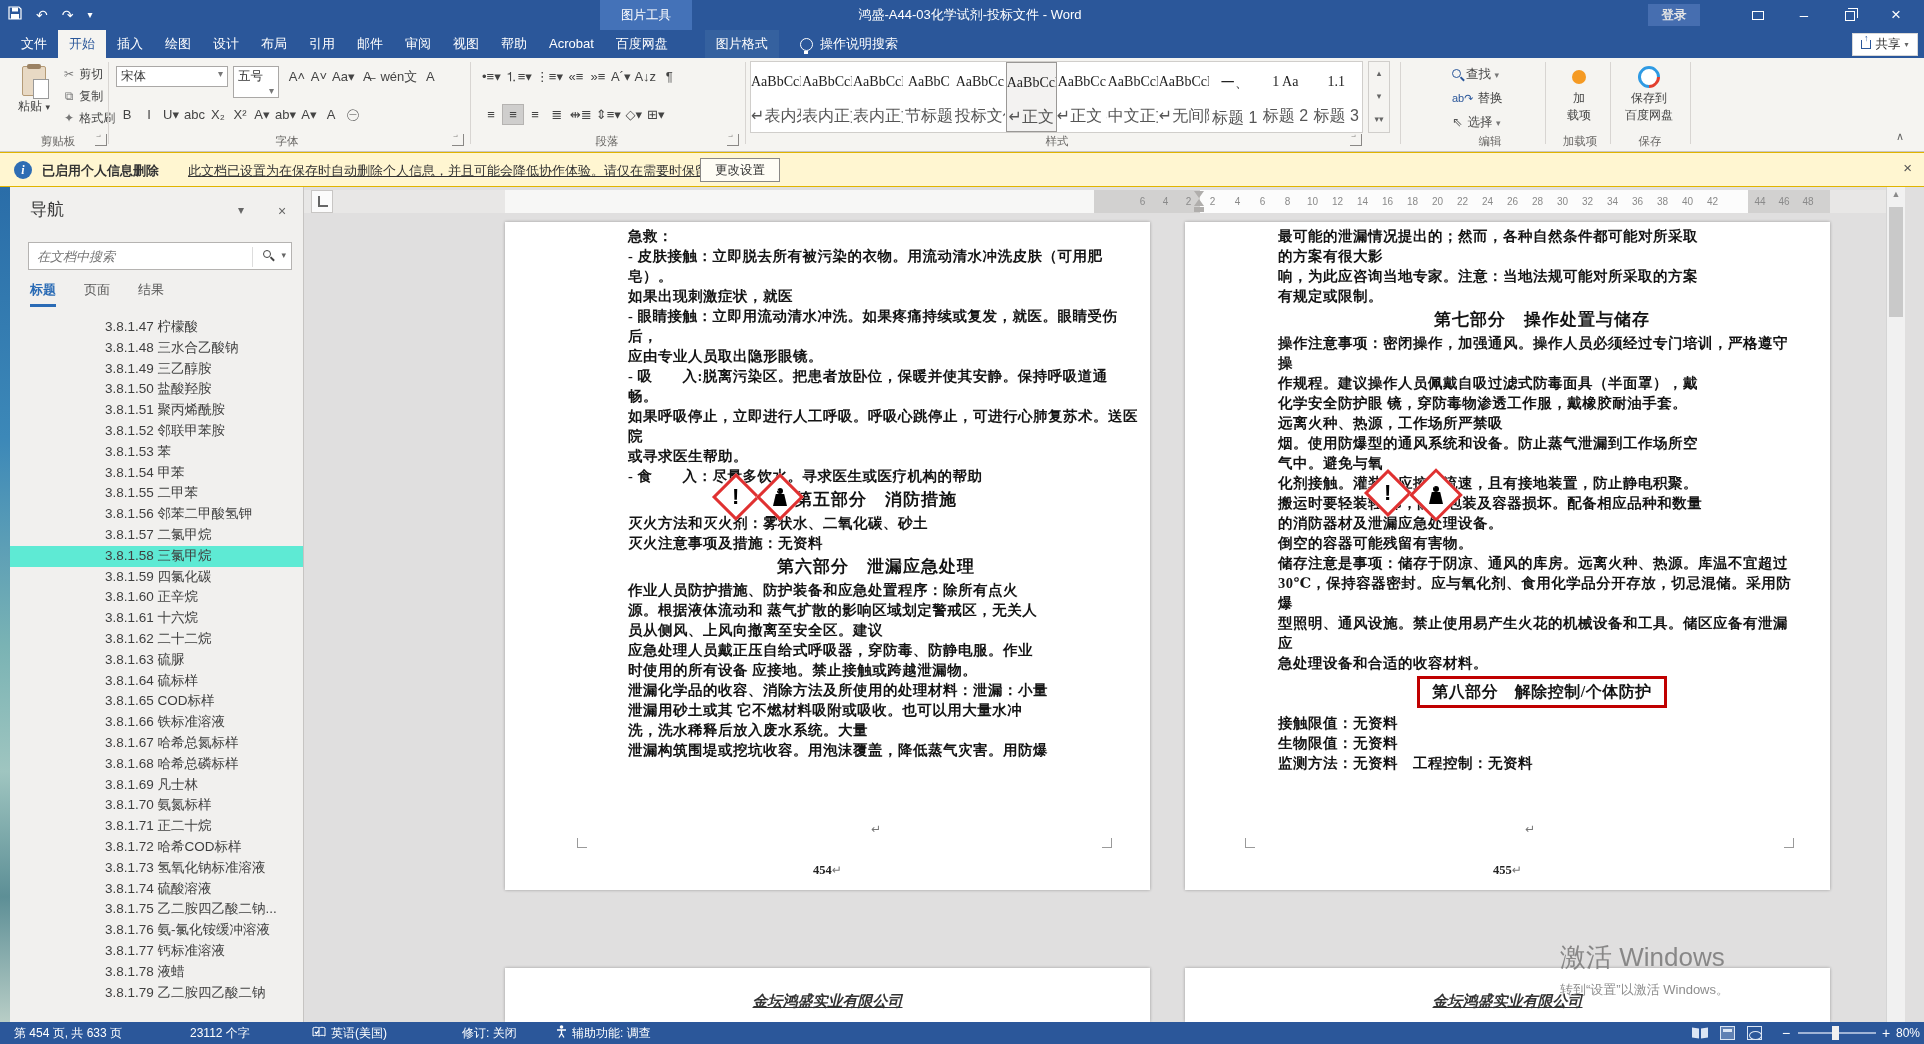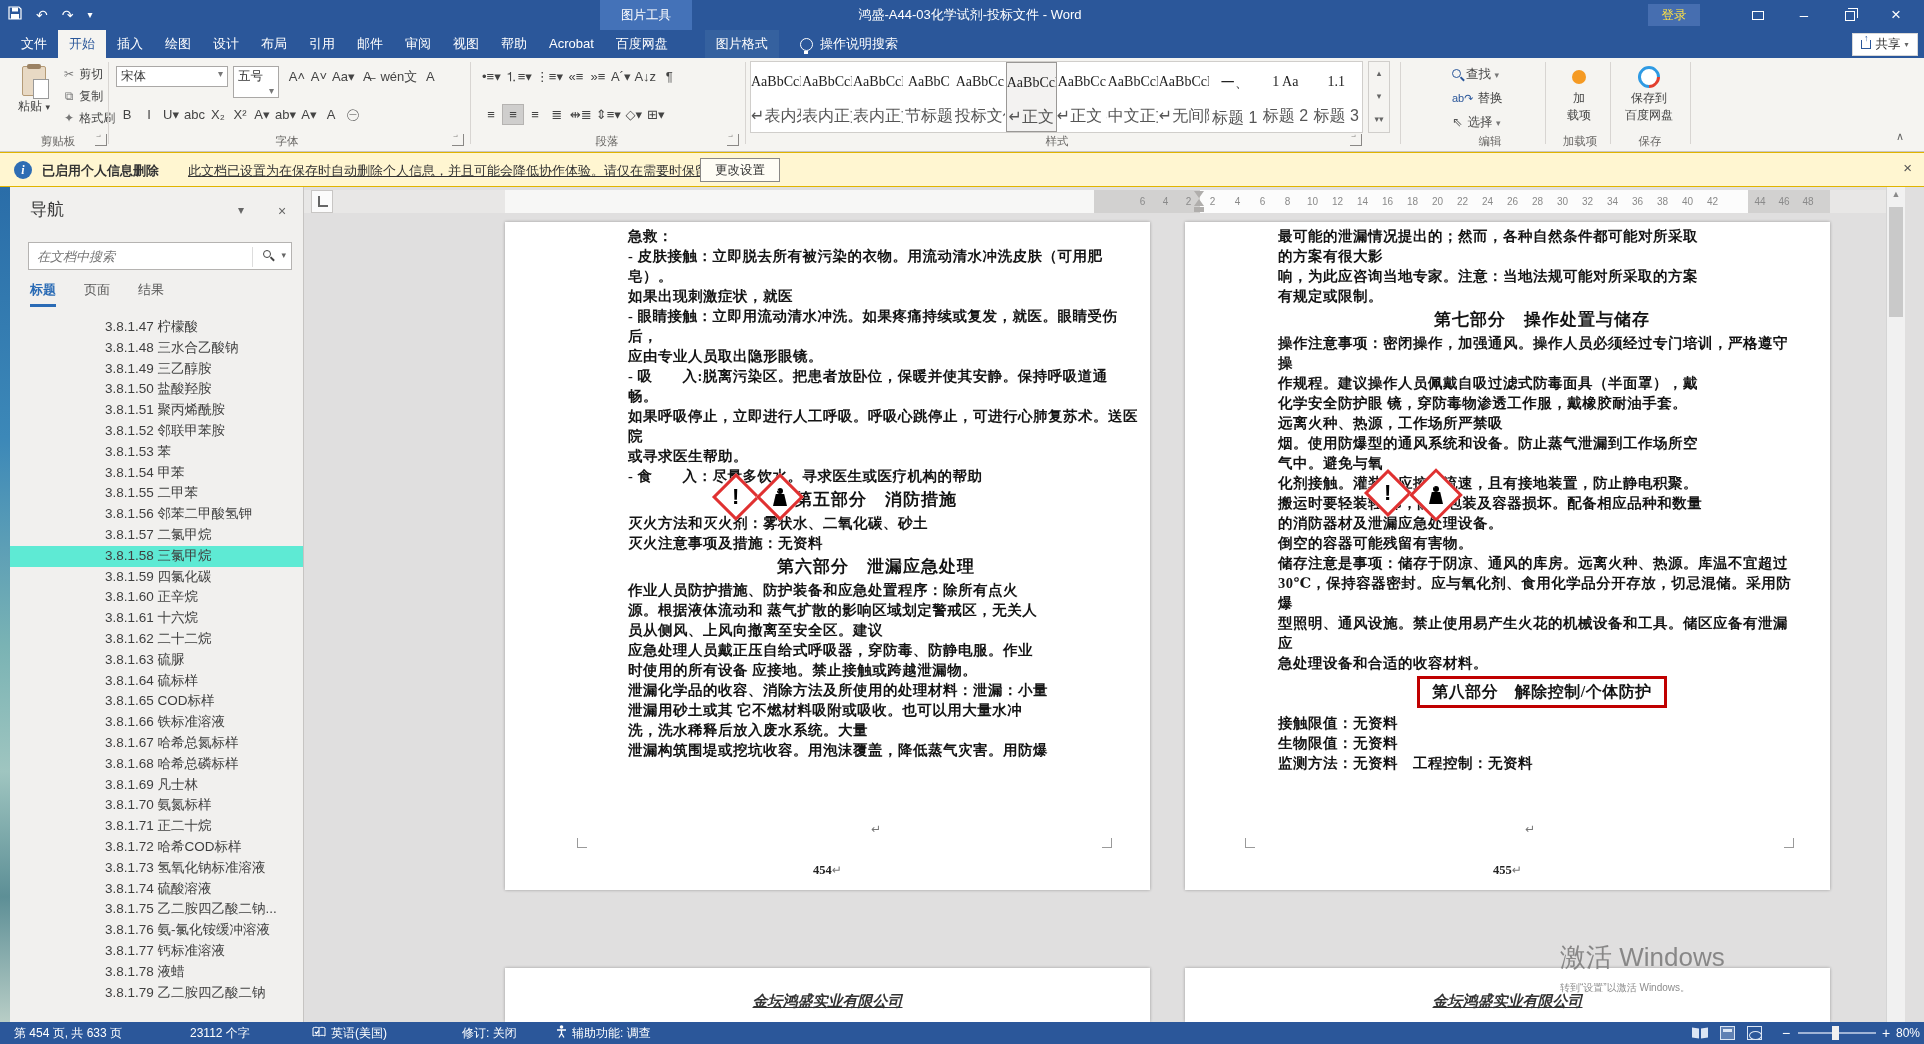--- a/index.html
+++ b/index.html
@@ -6,21 +6,21 @@
   html,body { width:1924px; height:1044px; overflow:hidden; }
   body { font-family:"Liberation Sans","DejaVu Sans",sans-serif; }
   .screen { position:relative; width:1924px; height:1044px; background:#e0dfdf; overflow:hidden; }
 
   
   .titlebar { position:absolute; left:0; top:0; width:1924px; height:30px; background:#2b579a; color:#fff; }
   .qat { position:absolute; left:8px; top:0; height:30px; display:flex; align-items:center; gap:14px; }
   .qat .qbtn { color:#fff; font-size:14px; line-height:30px; cursor:default; }
   .doc-title { position:absolute; left:760px; top:0; width:420px; height:30px; line-height:30px; text-align:center; font-size:13px; color:#fff; white-space:nowrap; }
   .ctx-header { position:absolute; left:600px; top:0; width:92px; height:30px; background:#4472b8; color:#fff; font-size:12.5px; text-align:center; line-height:30px; }
-  .signin-btn { position:absolute; left:1648px; top:4px; width:52px; height:22px; background:#466eb0; color:#fde047; font-size:12.5px; text-align:center; line-height:22px; }
+  .signin-btn { position:absolute; left:1648px; top:4px; width:52px; height:22px; background:#466eb0; color:#e5e5e5; font-size:12.5px; text-align:center; line-height:22px;font-weight:bold; }
   .winbtn { position:absolute; top:0; width:46px; height:30px; color:#fff; text-align:center; line-height:30px; font-size:15px; }
   .restore-glyph { display:inline-block; width:10px; height:10px; border:1px solid #fff; position:relative; top:1px; }
   .restore-glyph::before { content:""; position:absolute; left:2px; top:-4px; width:9px; height:9px; border:1px solid #fff; border-bottom:none; border-left:none; }
   .ribbonopt-glyph { display:inline-block; width:12px; height:9px; border:1px solid #fff; position:relative; }
   .ribbonopt-glyph::after { content:"▾"; position:absolute; left:2px; top:5px; font-size:8px; }
 
   
   .tabrow { position:absolute; left:0; top:30px; width:1924px; height:28px; background:#2b579a; display:flex; align-items:flex-end; }
   .t-tab { height:28px; line-height:28px; padding:0 11px; font-size:13px; color:#fff; white-space:nowrap; }
   .t-tab.active { background:#f5f4f1; color:#2b579a; }
@@ -125,21 +125,21 @@
   .ghs-inner { transform:rotate(-45deg); font-weight:bold; color:#000; font-size:22px; line-height:1; }
   .hh-person { position:relative; width:16px; height:18px; transform:rotate(-45deg); }
   .hh-person::before { content:""; position:absolute; left:5px; top:0; width:6px; height:6px; border-radius:50%; background:#000; }
   .hh-person::after { content:""; position:absolute; left:1px; top:6px; width:14px; height:12px; background:#000; clip-path:polygon(20% 0,80% 0,100% 100%,0 100%); }
   .hh-star { position:absolute; left:3px; top:7px; color:#fff; font-size:9px; z-index:2; transform:rotate(-45deg); }
 
   .company-line { position:absolute; top:24px; width:100%; text-align:center; font-family:"Liberation Serif",serif; font-style:italic; font-weight:bold; font-size:15px; color:#333; text-decoration:underline; }
 
   .watermark { position:absolute; left:1256px; top:753px; color:rgba(120,120,120,.85); }
   .wm1 { font-size:26px; }
-  .wm2 { font-size:10px; margin-top:6px; }
+  .wm2 { font-size:13px; margin-top:6px; }
 
   .vscroll { position:absolute; right:0; top:0; width:19px; height:835px; background:#f1f1f1; border-left:1px solid #d5d5d5; }
   .vs-up { position:absolute; top:2px; width:100%; text-align:center; font-size:9px; color:#8a8a8a; }
   .vs-thumb { position:absolute; top:20px; left:2px; width:14px; height:110px; background:#c9c9c9; }
 
   
   .statusbar { position:absolute; left:0; top:1022px; width:1924px; height:22px; background:#2b579a; color:#fff; font-size:12px; }
   .sb-item { position:absolute; top:0; height:22px; line-height:22px; white-space:nowrap; }
   .sb-ic { display:inline-block; vertical-align:middle; margin-right:5px; }
   .view-ic { display:inline-block; width:15px; height:14px; border:1px solid #dce6f4; position:relative; top:3px; margin-right:12px; }

